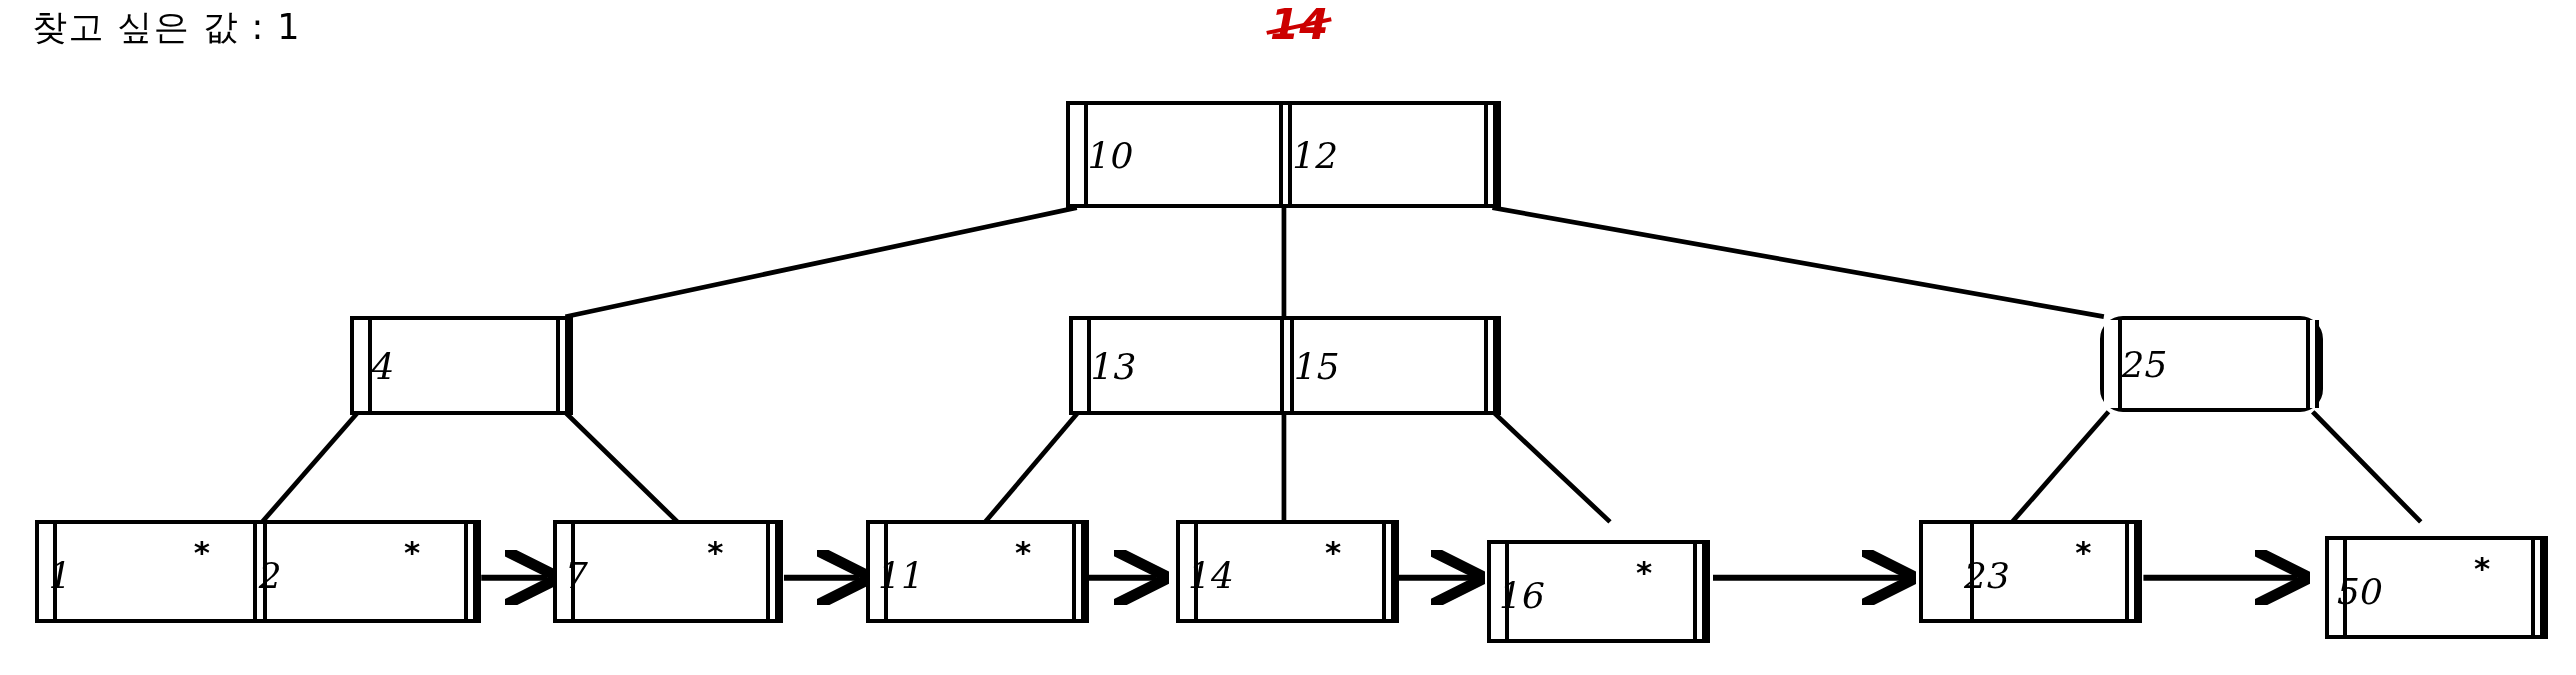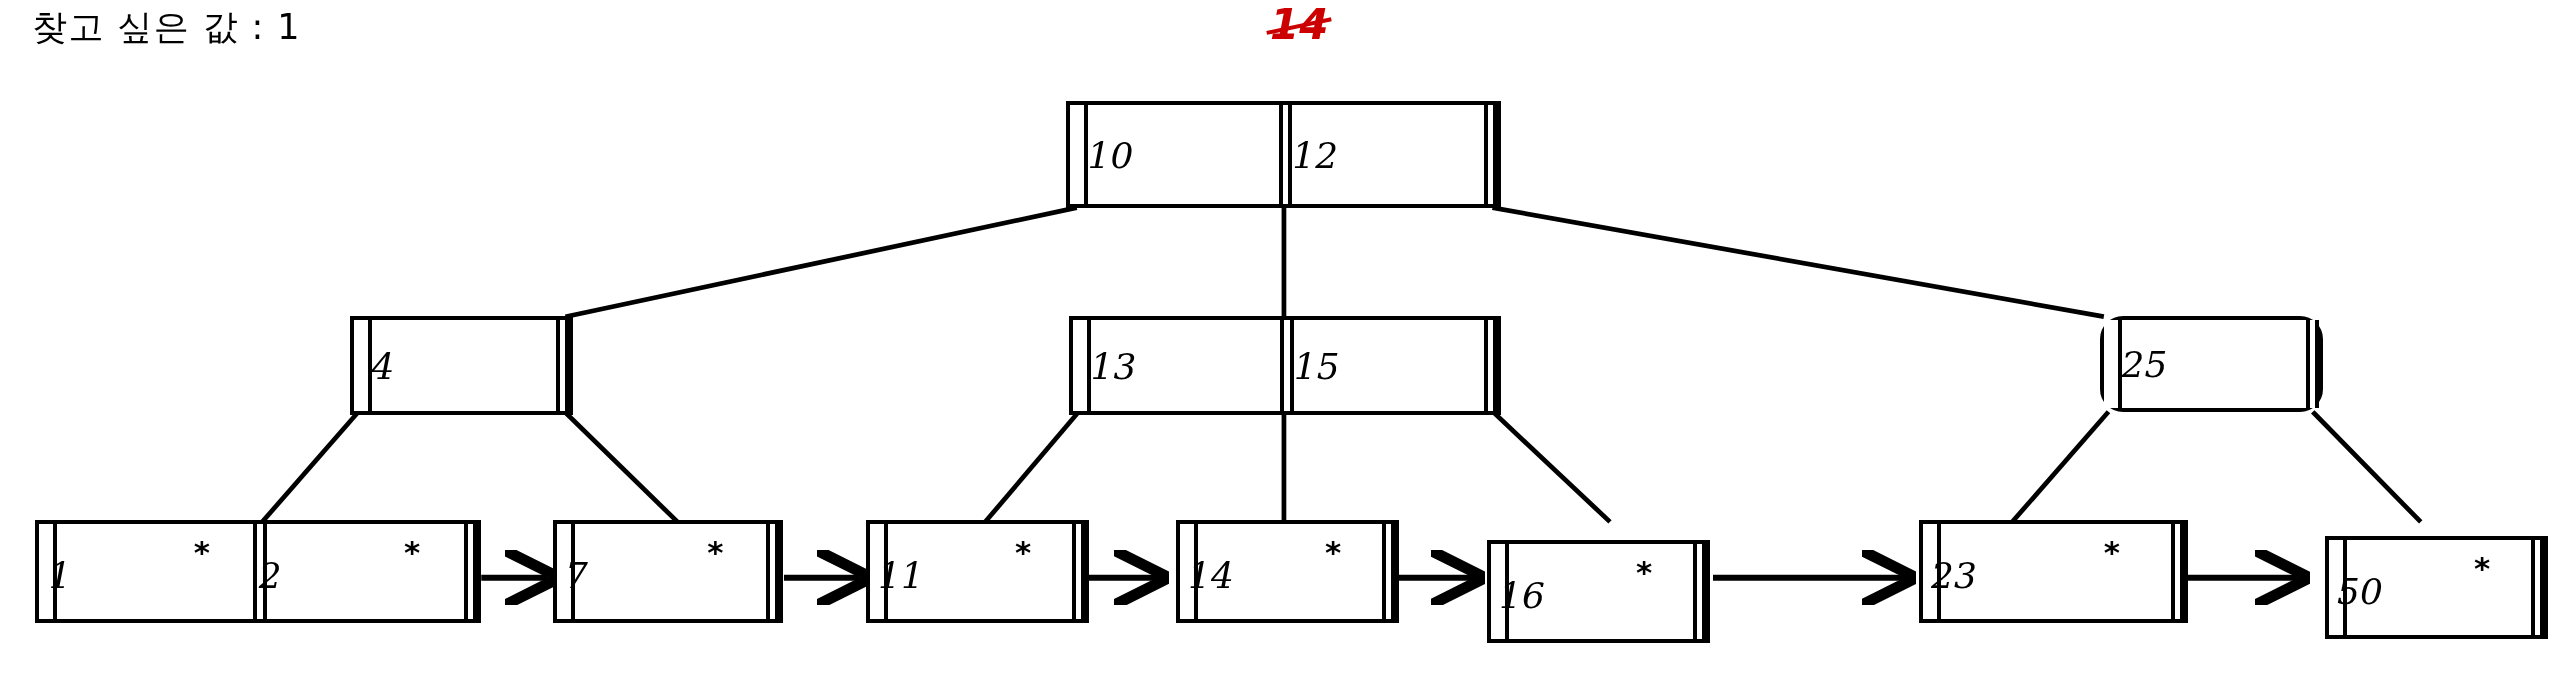--- a/index.html
+++ b/index.html
@@ -251,21 +251,21 @@
 
   <div class="node leaf" id="leaf-16" style="left:1487px; top:508px; width:223px; height:103px;margin-top:32px;">
     <div class="ptr"></div>
     <div class="cell">
       <span class="key">16</span>
       <span class="star">*</span>
     </div>
     <div class="ptr last"></div>
   </div>
 
-  <div class="node leaf" id="leaf-23" style="left:1919px; top:520px; width:269px; height:103px;">
+  <div class="node leaf" id="leaf-23" style="left:1919px; top:520px; width:223px; height:103px;padding-left:33px;">
     <div class="ptr"></div>
     <div class="cell">
       <span class="key">23</span>
       <span class="star">*</span>
     </div>
     <div class="ptr last"></div>
   </div>
 
   <div class="node leaf" id="leaf-50" style="left:2325px; top:536px; width:223px; height:103px;">
     <div class="ptr"></div>

